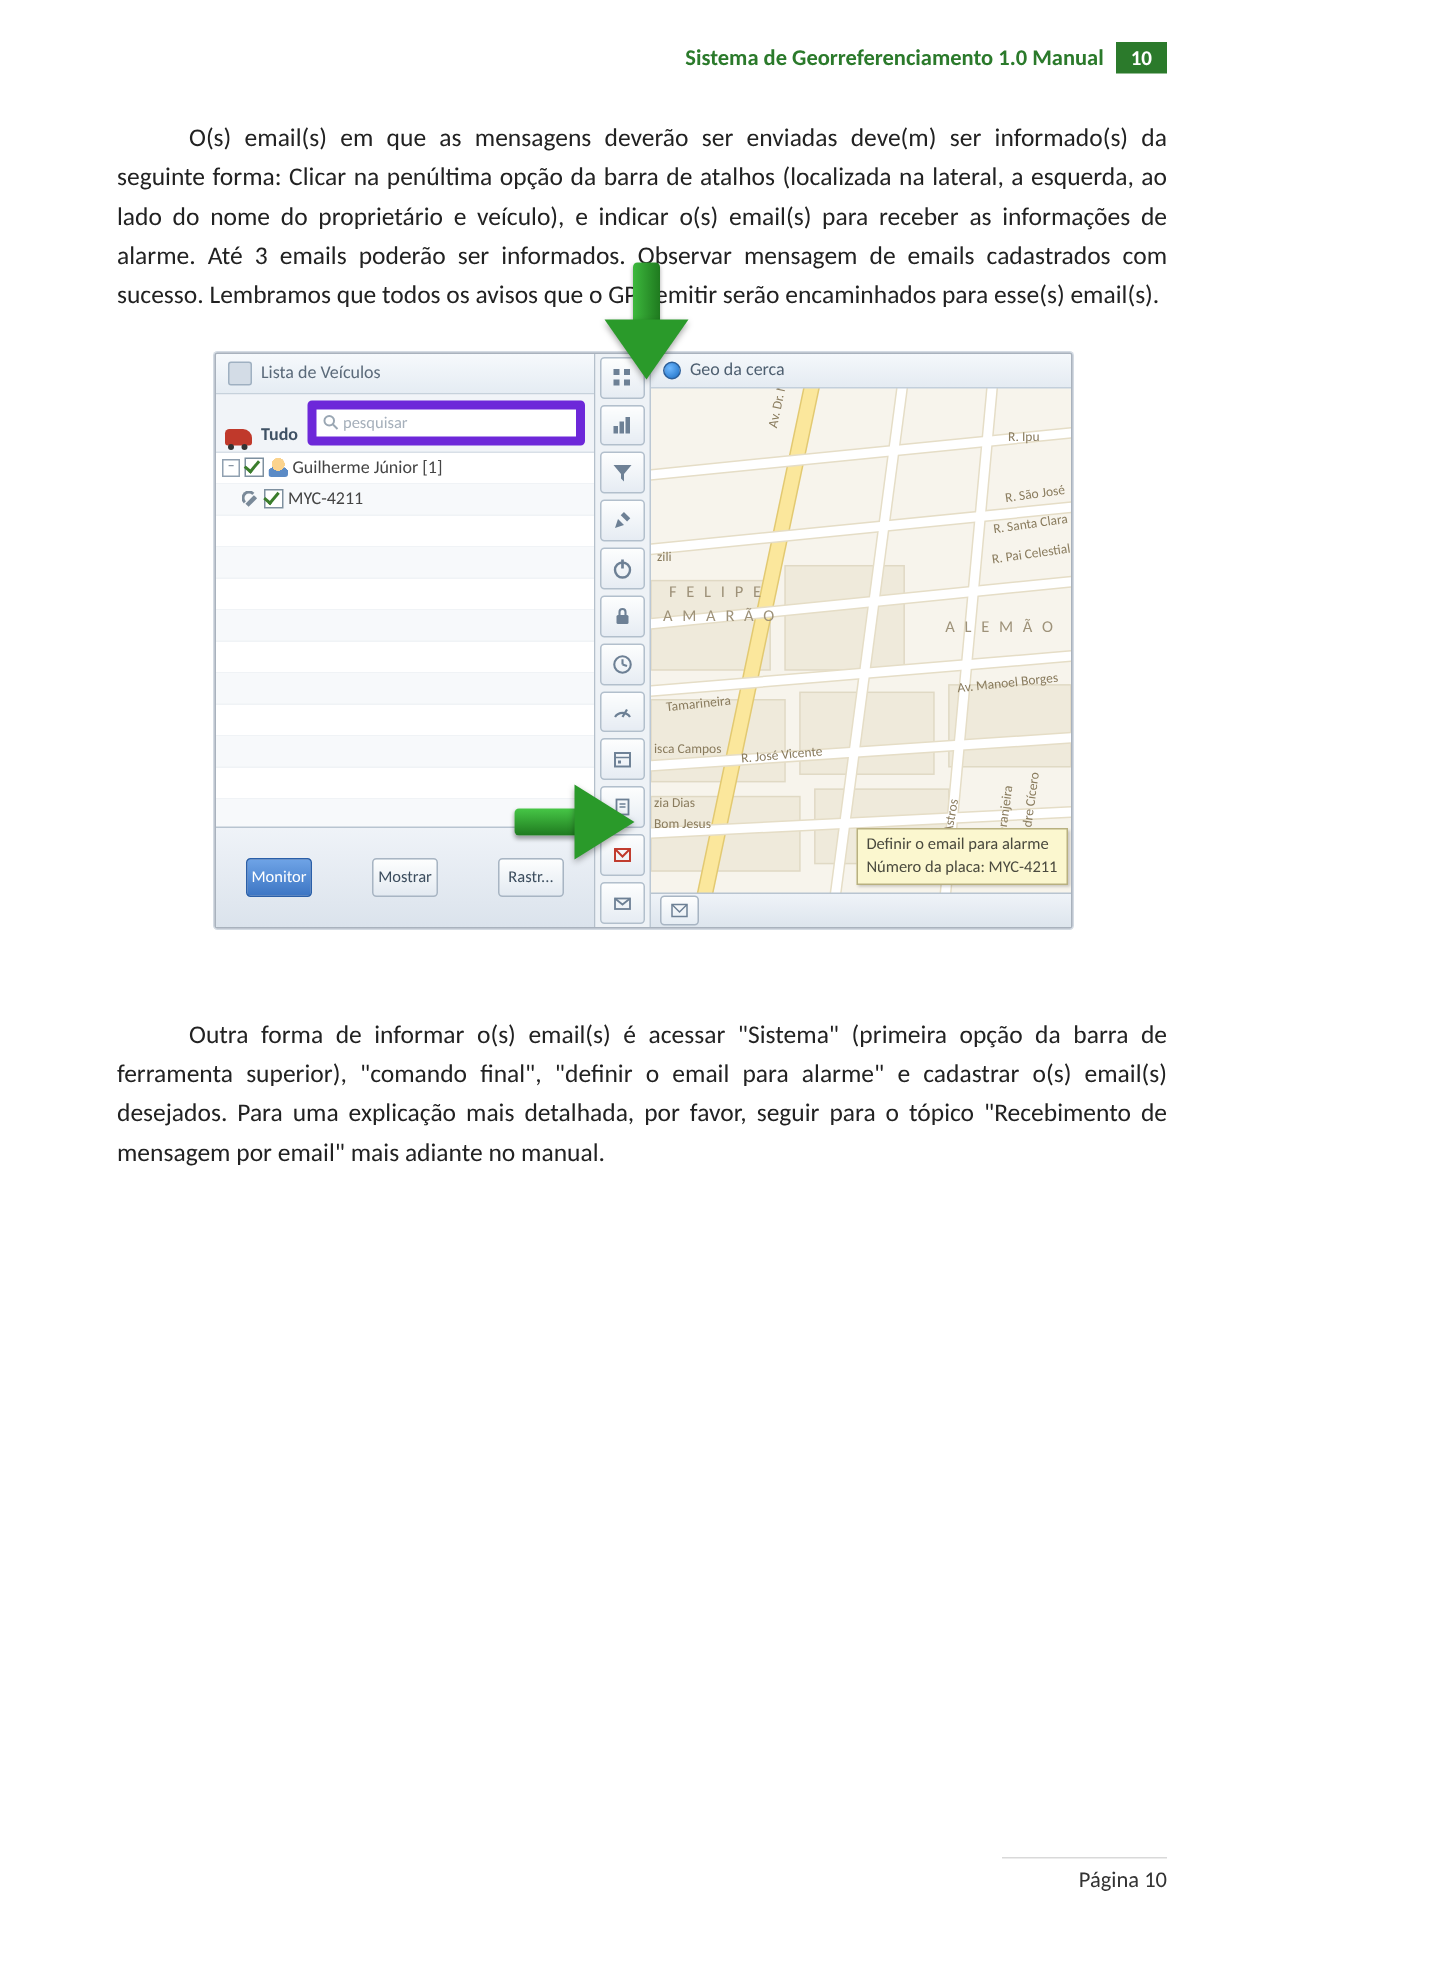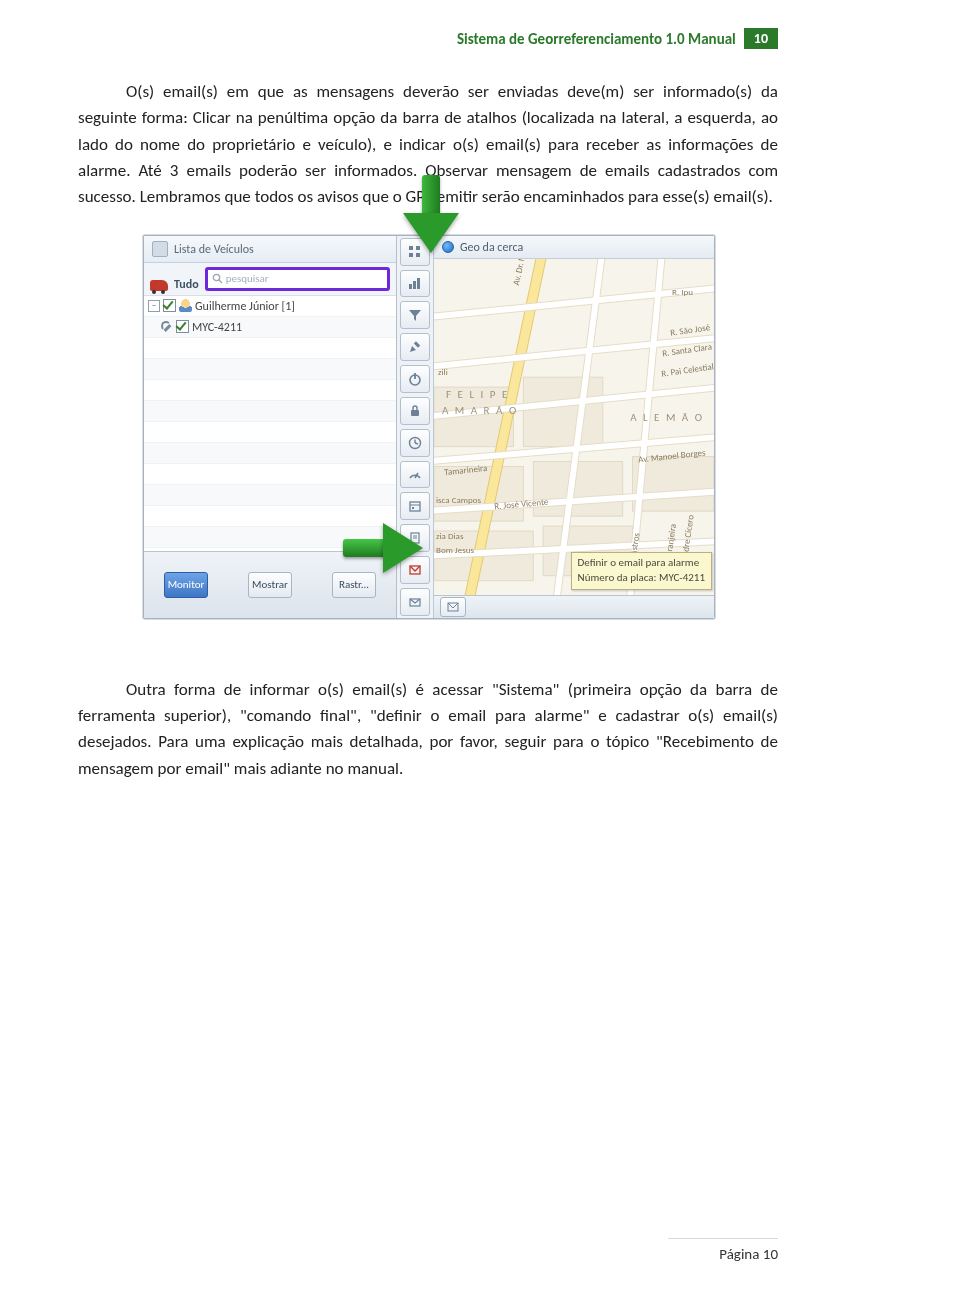--- a/index.html
+++ b/index.html
@@ -156,21 +156,21 @@
     box-shadow: 9px 0 0 #333;
   }
   .tudo-label {
     font-size: 12px; color: #3f5164; font-weight: bold;
   }
   .search-box {
     flex: 1;
     display: flex;
     align-items: center;
     background: #fff;
-    border: 3px solid #6d28d9;
+    border: 6px solid #6d28d9;
     border-radius: 3px;
     height: 18px;
     padding: 0 4px;
   }
   .search-box svg { flex-shrink: 0; }
   .search-box span {
     font-size: 11px;
     color: #a6b0bb;
     margin-left: 3px;
   }

